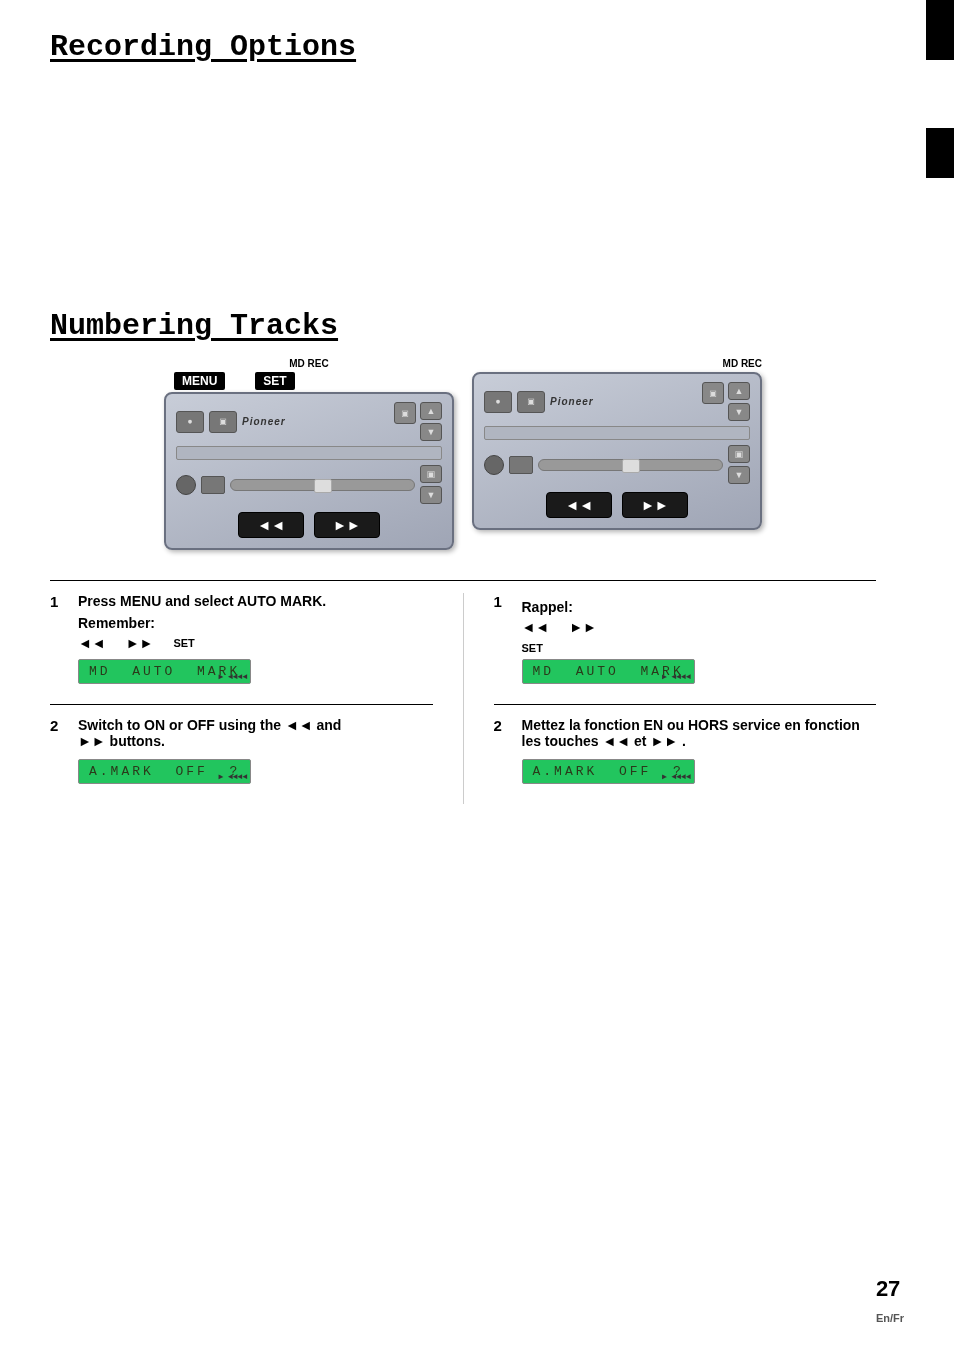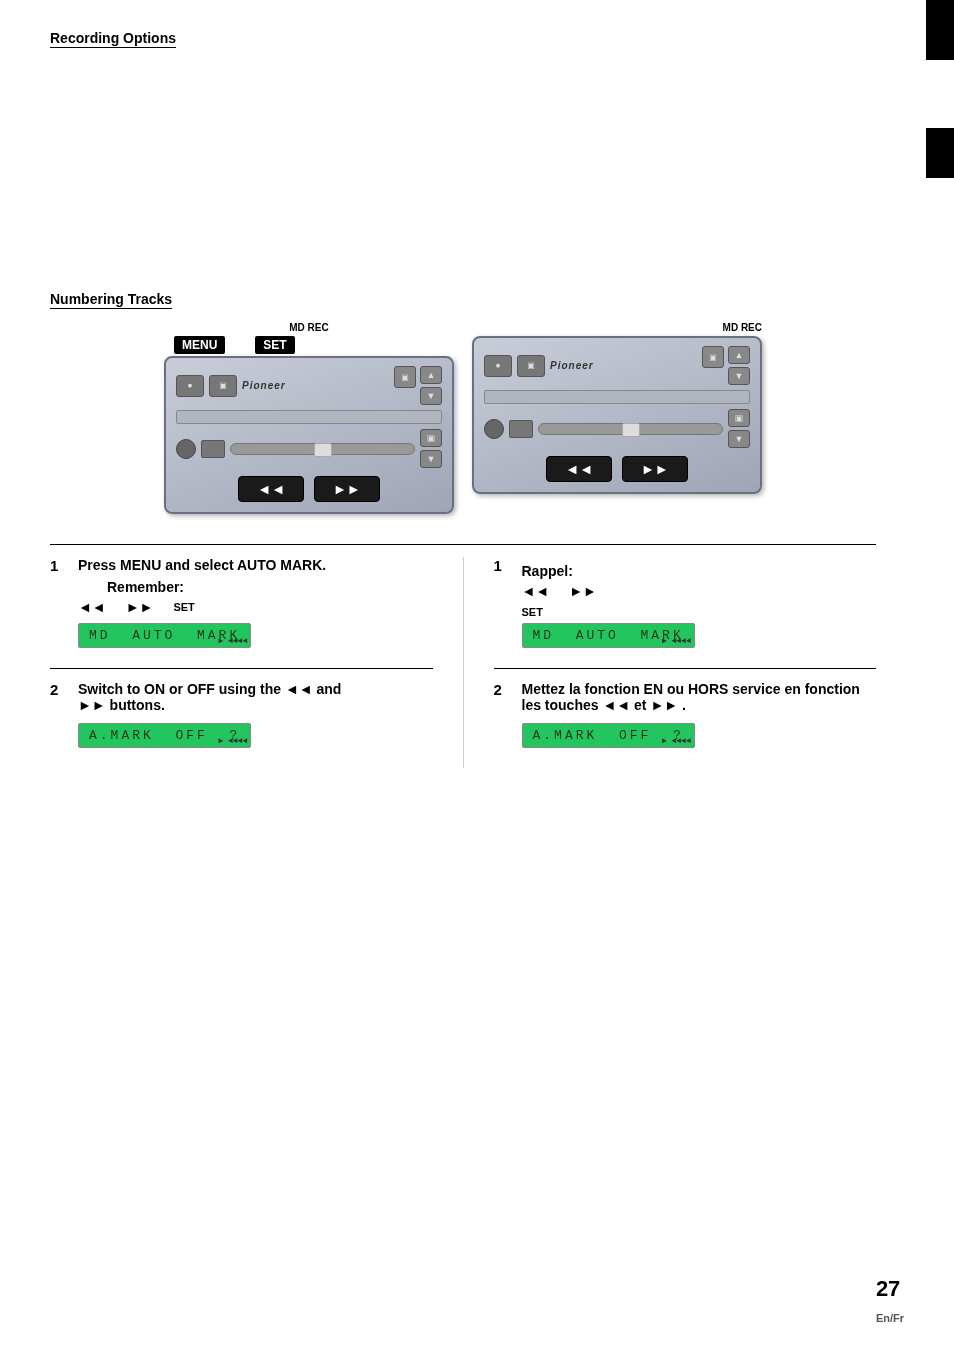--- a/index.html
+++ b/index.html
@@ -44,24 +44,25 @@
     
     .section-header {
       display: flex;
       justify-content: space-between;
       align-items: flex-start;
       margin-bottom: 10px;
       padding-bottom: 5px;
     }
 
     .section-title-left {
-      font-size: 14px;
+      font-size: 30px;
       font-weight: bold;
       text-decoration: underline;
       text-underline-offset: 4px;
+      font-family: Liberation Mono, monospace;
     }
     .section-title-right {
       font-size: 22px;
       font-weight: bold;
       text-decoration: underline;
       text-underline-offset: 4px;
     }
 
     
     .step {
@@ -76,21 +77,20 @@
     }
     .step-content {
       font-size: 14px;
     }
 
     
     .remember-label {
       font-size: 14px;
       font-weight: bold;
       margin-bottom: 4px;
-      margin-left: 29px;
     }
     .rappel-label {
       font-size: 14px;
       font-weight: bold;
       margin-bottom: 4px;
     }
 
     
     .lcd-display {
       background: #22c55e;

